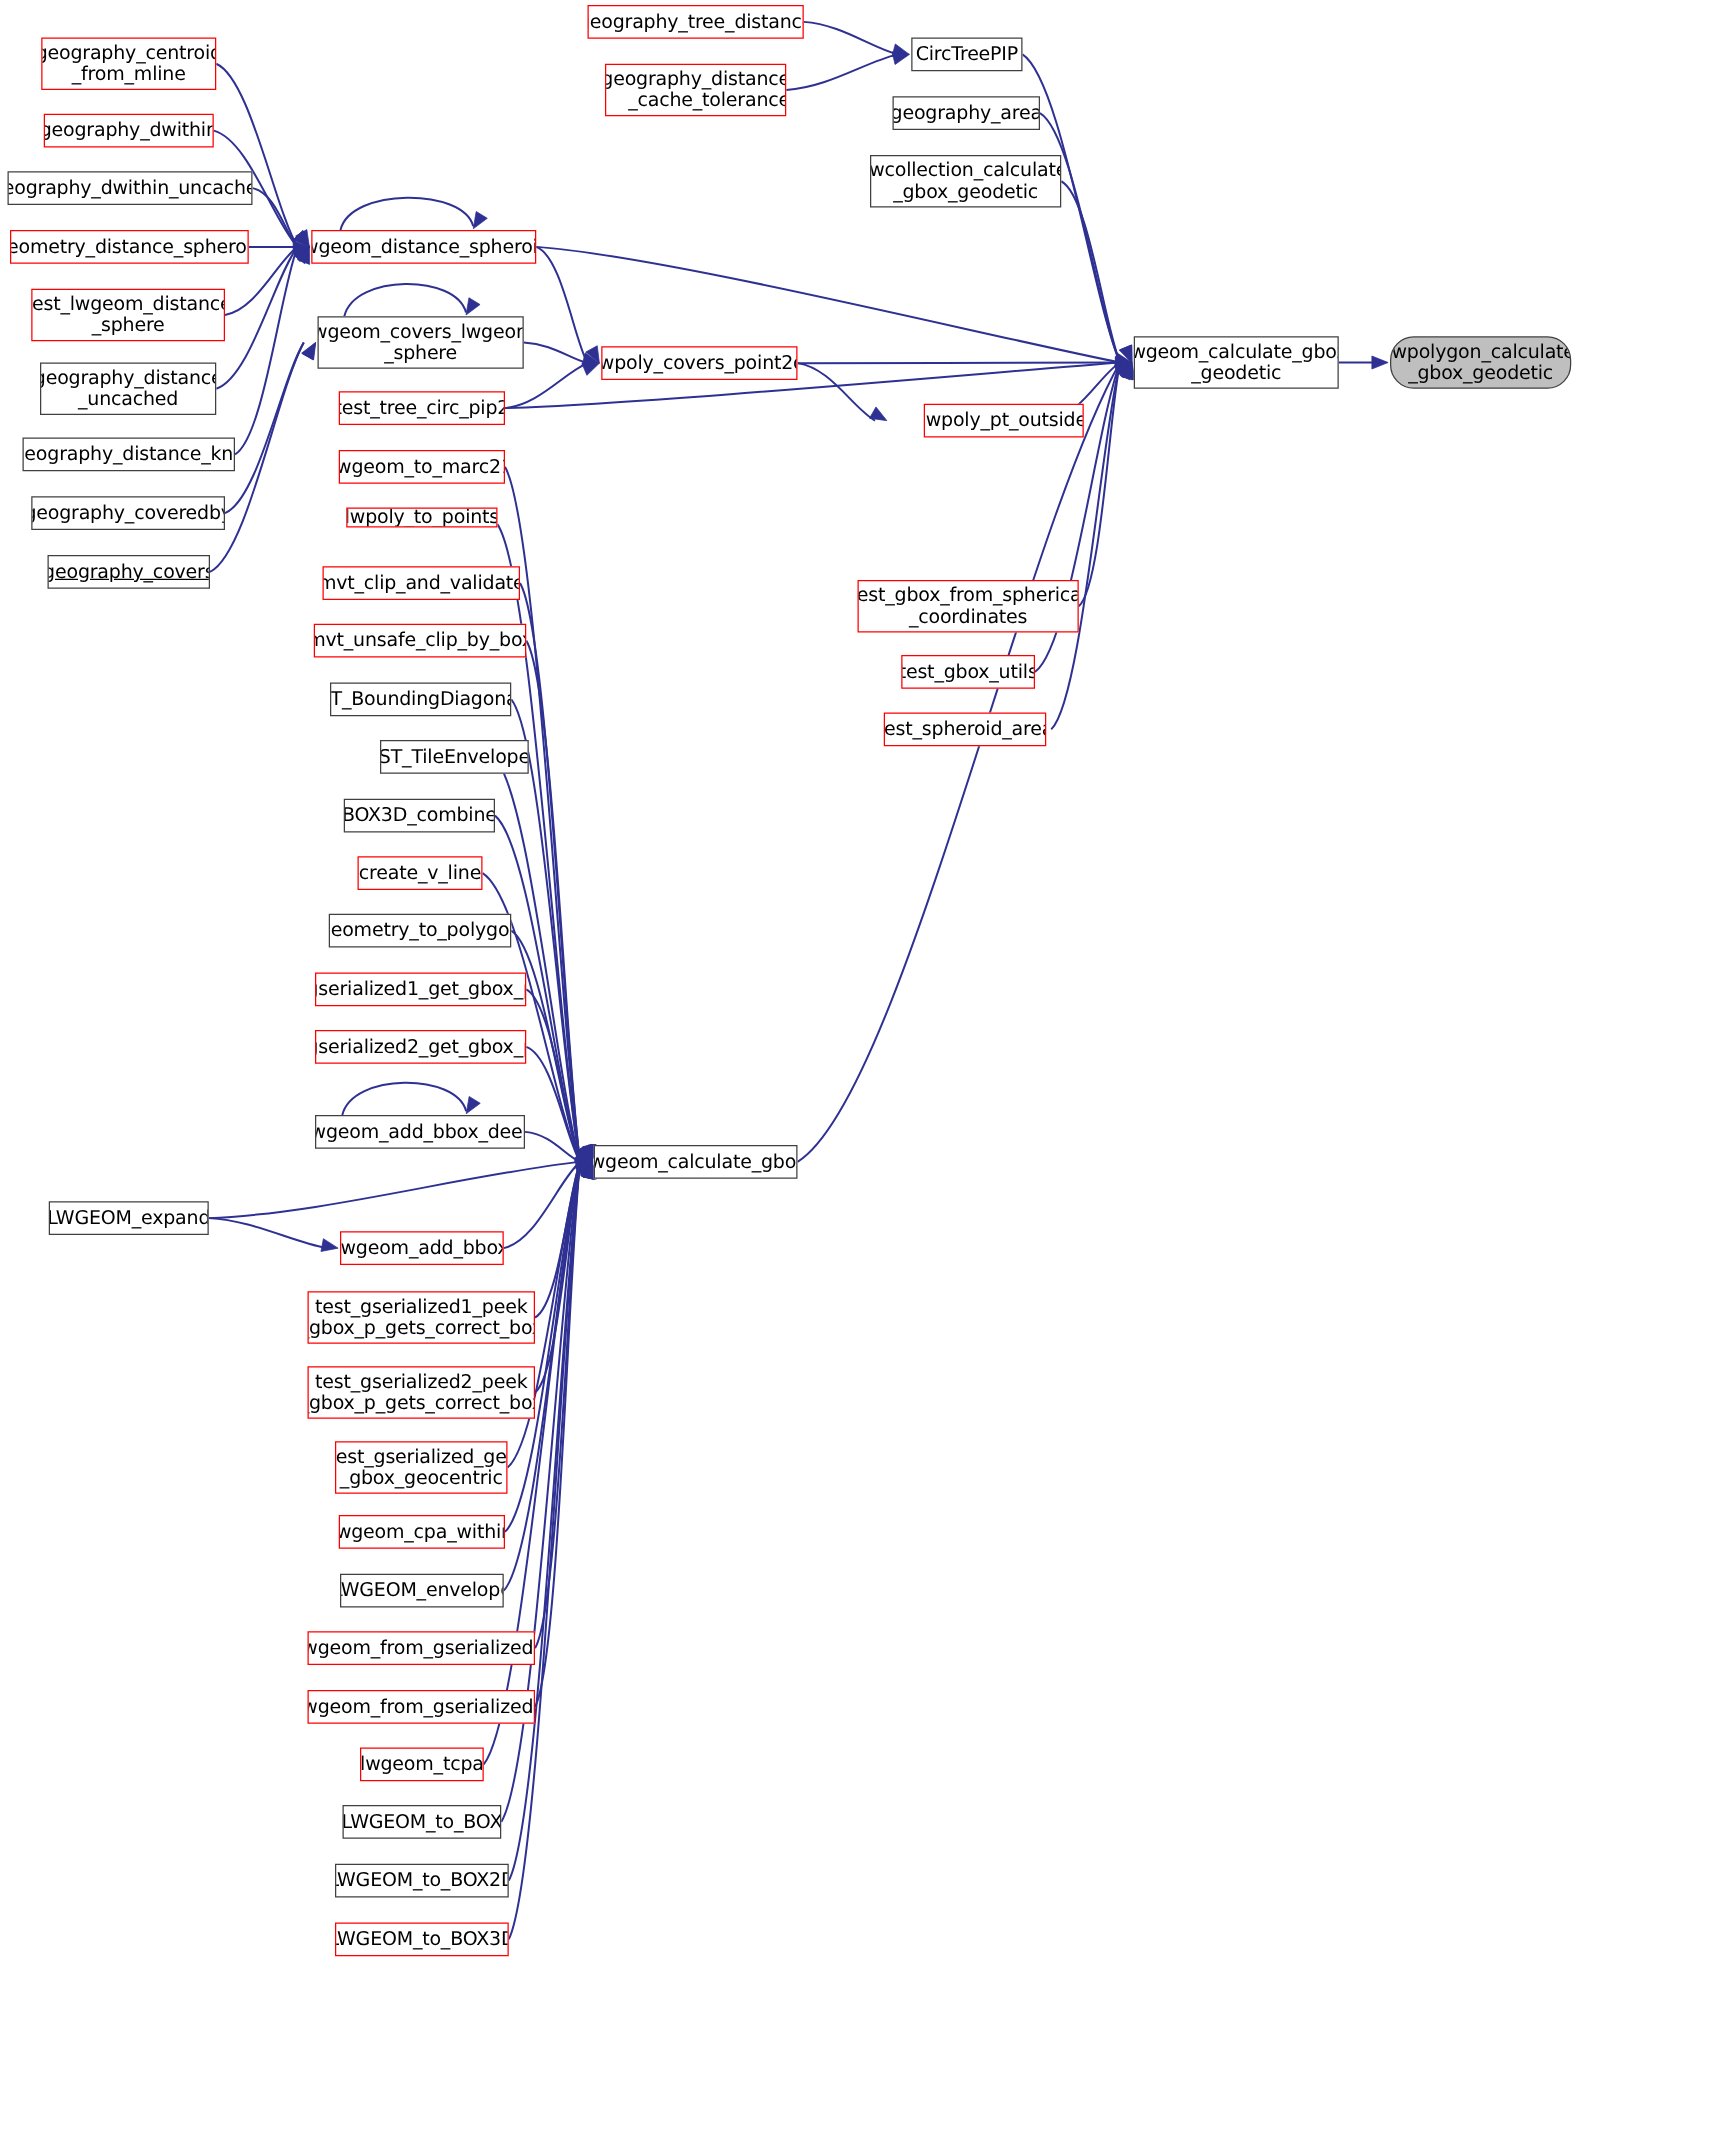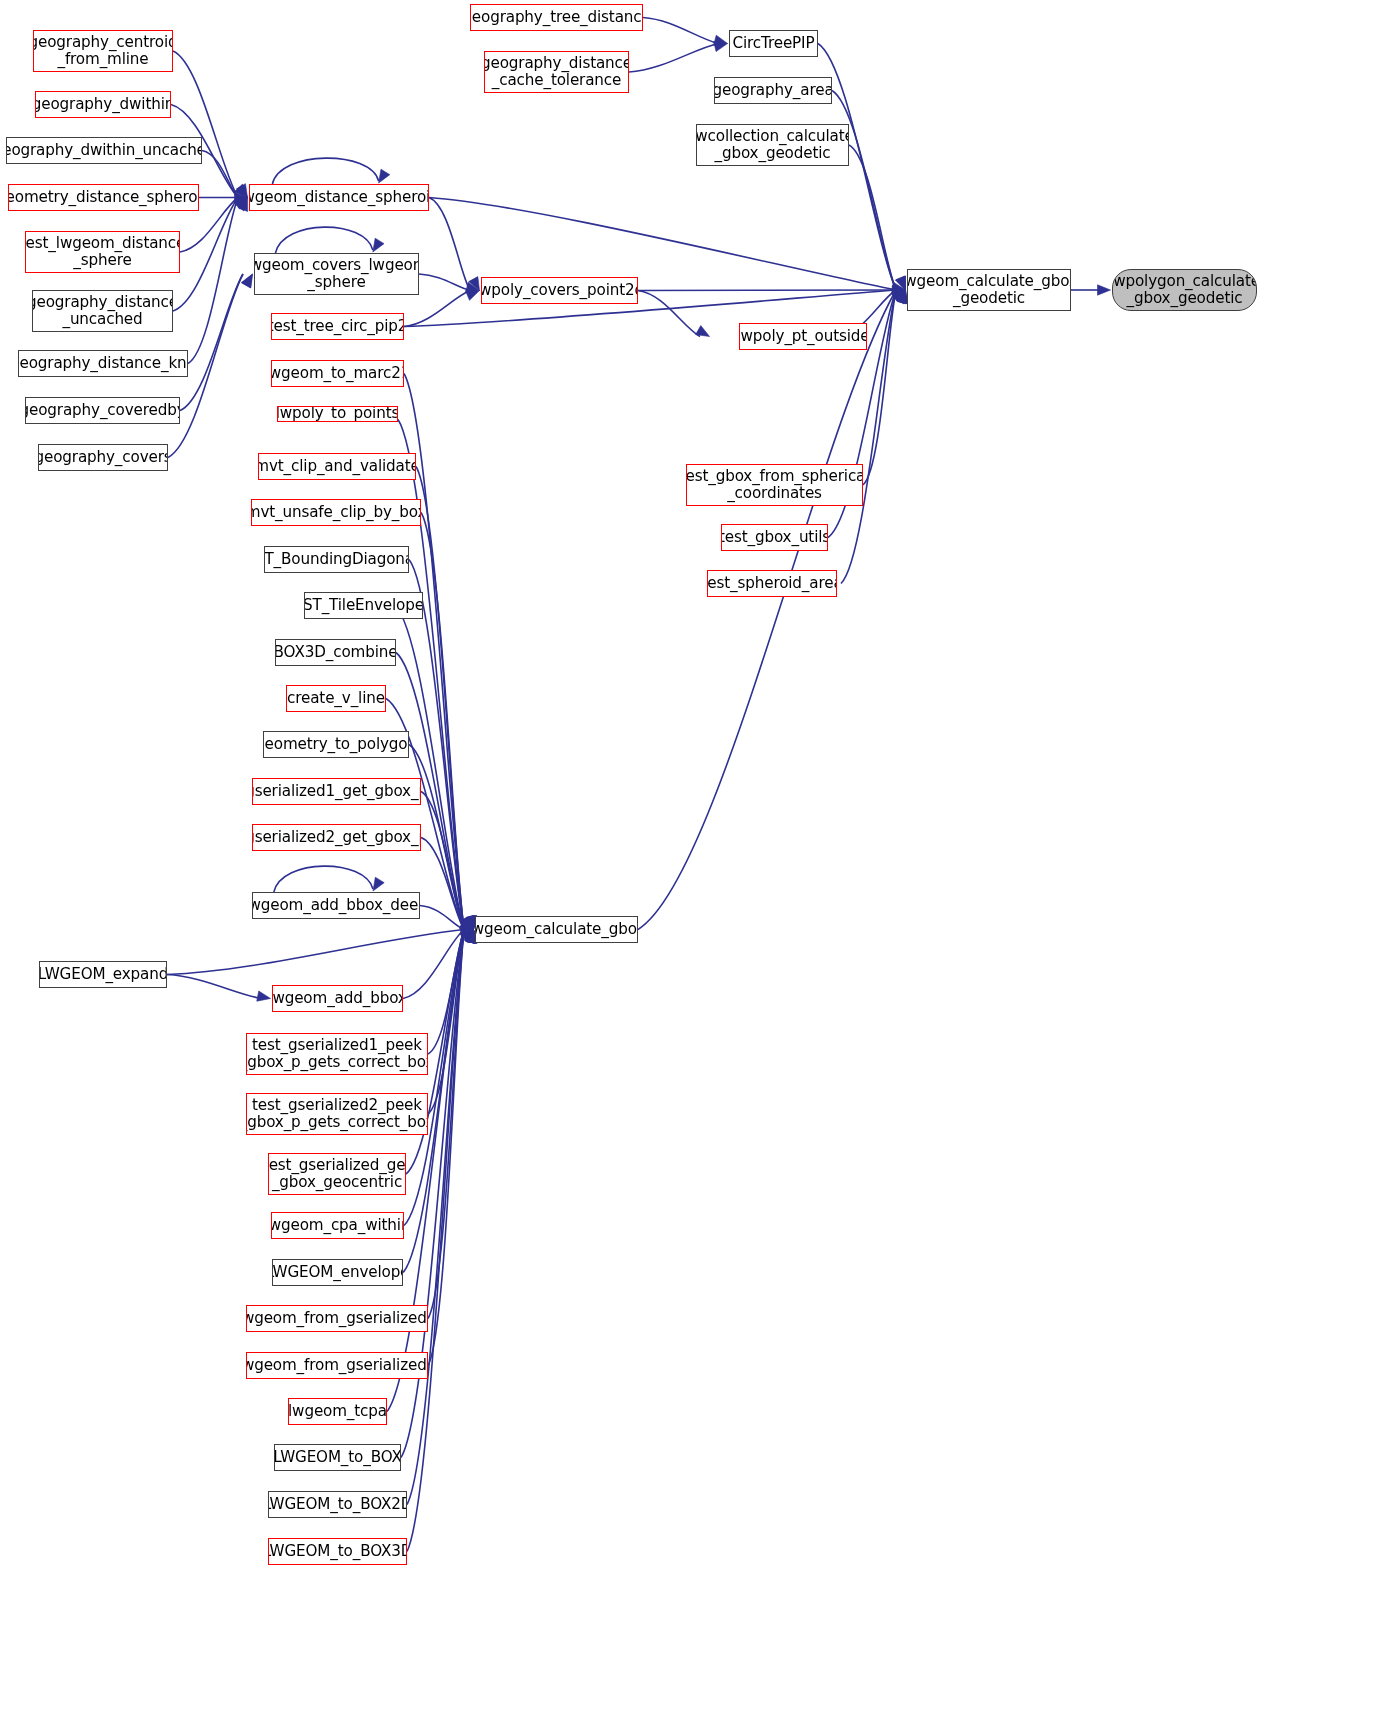--- a/index.html
+++ b/index.html
@@ -178,21 +178,21 @@
 _from_mline</div>
       <div class="node-box red" style="left: 35px; top: 91px; width: 136px; height: 27px;">geography_dwithin</div>
       <div class="node-box" style="left: 6px; top: 137px; width: 196px; height: 27px;">geography_dwithin_uncached</div>
       <div class="node-box red" style="left: 8px; top: 184px; width: 191px; height: 27px;">geometry_distance_spheroid</div>
       <div class="node-box red" style="left: 25px; top: 231px; width: 155px; height: 42px;">test_lwgeom_distance
 _sphere</div>
       <div class="node-box" style="left: 32px; top: 290px; width: 141px; height: 42px;">geography_distance
 _uncached</div>
       <div class="node-box" style="left: 18px; top: 350px; width: 170px; height: 27px;">geography_distance_knn</div>
       <div class="node-box" style="left: 25px; top: 397px; width: 155px; height: 27px;">geography_coveredby</div>
-      <div class="node-box" style="left: 38px; top: 444px; width: 130px; height: 27px;">geography_covers</div>
+      <div class="node-box" style="left: 38px; top: 444px; width: 130px; height: 27px; text-decoration: underline;">geography_covers</div>
       <div class="node-box" style="left: 39px; top: 961px; width: 128px; height: 27px;">LWGEOM_expand</div>
       <div class="node-box red" style="left: 249px; top: 184px; width: 180px; height: 27px;">lwgeom_distance_spheroid</div>
       <div class="node-box" style="left: 254px; top: 253px; width: 165px; height: 42px;">lwgeom_covers_lwgeom
 _sphere</div>
       <div class="node-box red" style="left: 271px; top: 313px; width: 133px; height: 27px;">test_tree_circ_pip2</div>
       <div class="node-box red" style="left: 271px; top: 360px; width: 133px; height: 27px;">lwgeom_to_marc21</div>
       <div class="node-box red" style="left: 277px; top: 406px; width: 121px; height: 16px; text-align: right;">lwpoly_to_points</div>
       <div class="node-box red" style="left: 258px; top: 453px; width: 158px; height: 27px;">mvt_clip_and_validate</div>
       <div class="node-box red" style="left: 251px; top: 499px; width: 170px; height: 27px;">mvt_unsafe_clip_by_box</div>
       <div class="node-box" style="left: 264px; top: 546px; width: 145px; height: 27px;">ST_BoundingDiagonal</div>
@@ -212,21 +212,21 @@
 _gbox_geocentric</div>
       <div class="node-box red" style="left: 271px; top: 1212px; width: 133px; height: 27px;">lwgeom_cpa_within</div>
       <div class="node-box" style="left: 272px; top: 1259px; width: 131px; height: 27px;">LWGEOM_envelope</div>
       <div class="node-box red" style="left: 246px; top: 1305px; width: 182px; height: 27px;">lwgeom_from_gserialized1</div>
       <div class="node-box red" style="left: 246px; top: 1352px; width: 182px; height: 27px;">lwgeom_from_gserialized2</div>
       <div class="node-box red" style="left: 288px; top: 1398px; width: 99px; height: 27px;">lwgeom_tcpa</div>
       <div class="node-box" style="left: 274px; top: 1444px; width: 127px; height: 27px;">LWGEOM_to_BOX</div>
       <div class="node-box" style="left: 268px; top: 1491px; width: 139px; height: 27px;">LWGEOM_to_BOX2D</div>
       <div class="node-box red" style="left: 268px; top: 1538px; width: 139px; height: 27px;">LWGEOM_to_BOX3D</div>
       <div class="node-box red" style="left: 470px; top: 4px; width: 173px; height: 27px;">geography_tree_distance</div>
-      <div class="node-box red" style="left: 484px; top: 51px; width: 145px; height: 42px;">geography_distance
+      <div class="node-box red" style="left: 484px; top: 51px; width: 145px; height: 42px; text-align: right;">geography_distance
 _cache_tolerance</div>
       <div class="node-box red" style="left: 481px; top: 277px; width: 157px; height: 27px;">lwpoly_covers_point2d</div>
       <div class="node-box" style="left: 475px; top: 916px; width: 163px; height: 27px;">lwgeom_calculate_gbox</div>
       <div class="node-box" style="left: 729px; top: 30px; width: 89px; height: 27px;">CircTreePIP</div>
       <div class="node-box" style="left: 714px; top: 77px; width: 118px; height: 27px;">geography_area</div>
       <div class="node-box" style="left: 696px; top: 124px; width: 153px; height: 42px;">lwcollection_calculate
 _gbox_geodetic</div>
       <div class="node-box red" style="left: 711px; top: 323px; width: 128px; height: 27px; margin-left: 28px;">lwpoly_pt_outside</div>
       <div class="node-box red" style="left: 686px; top: 464px; width: 177px; height: 42px;">test_gbox_from_spherical
 _coordinates</div>

